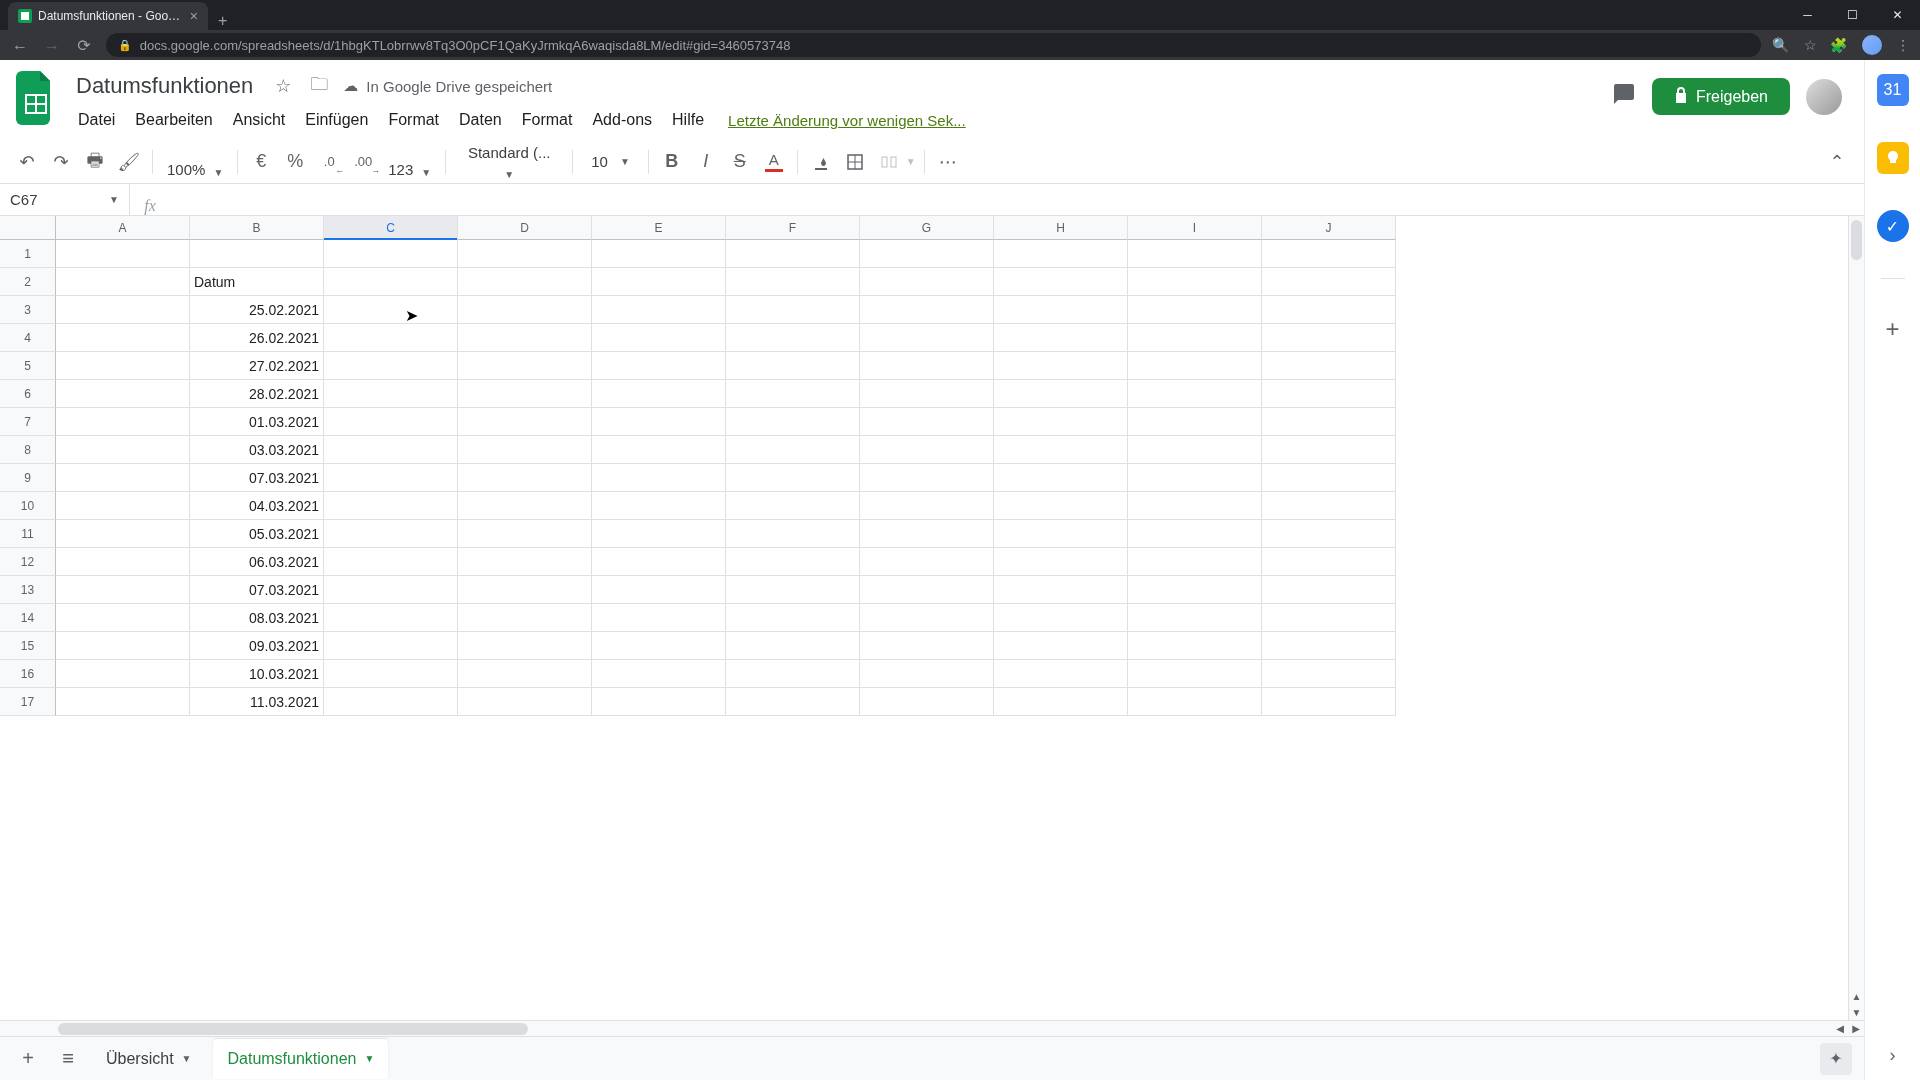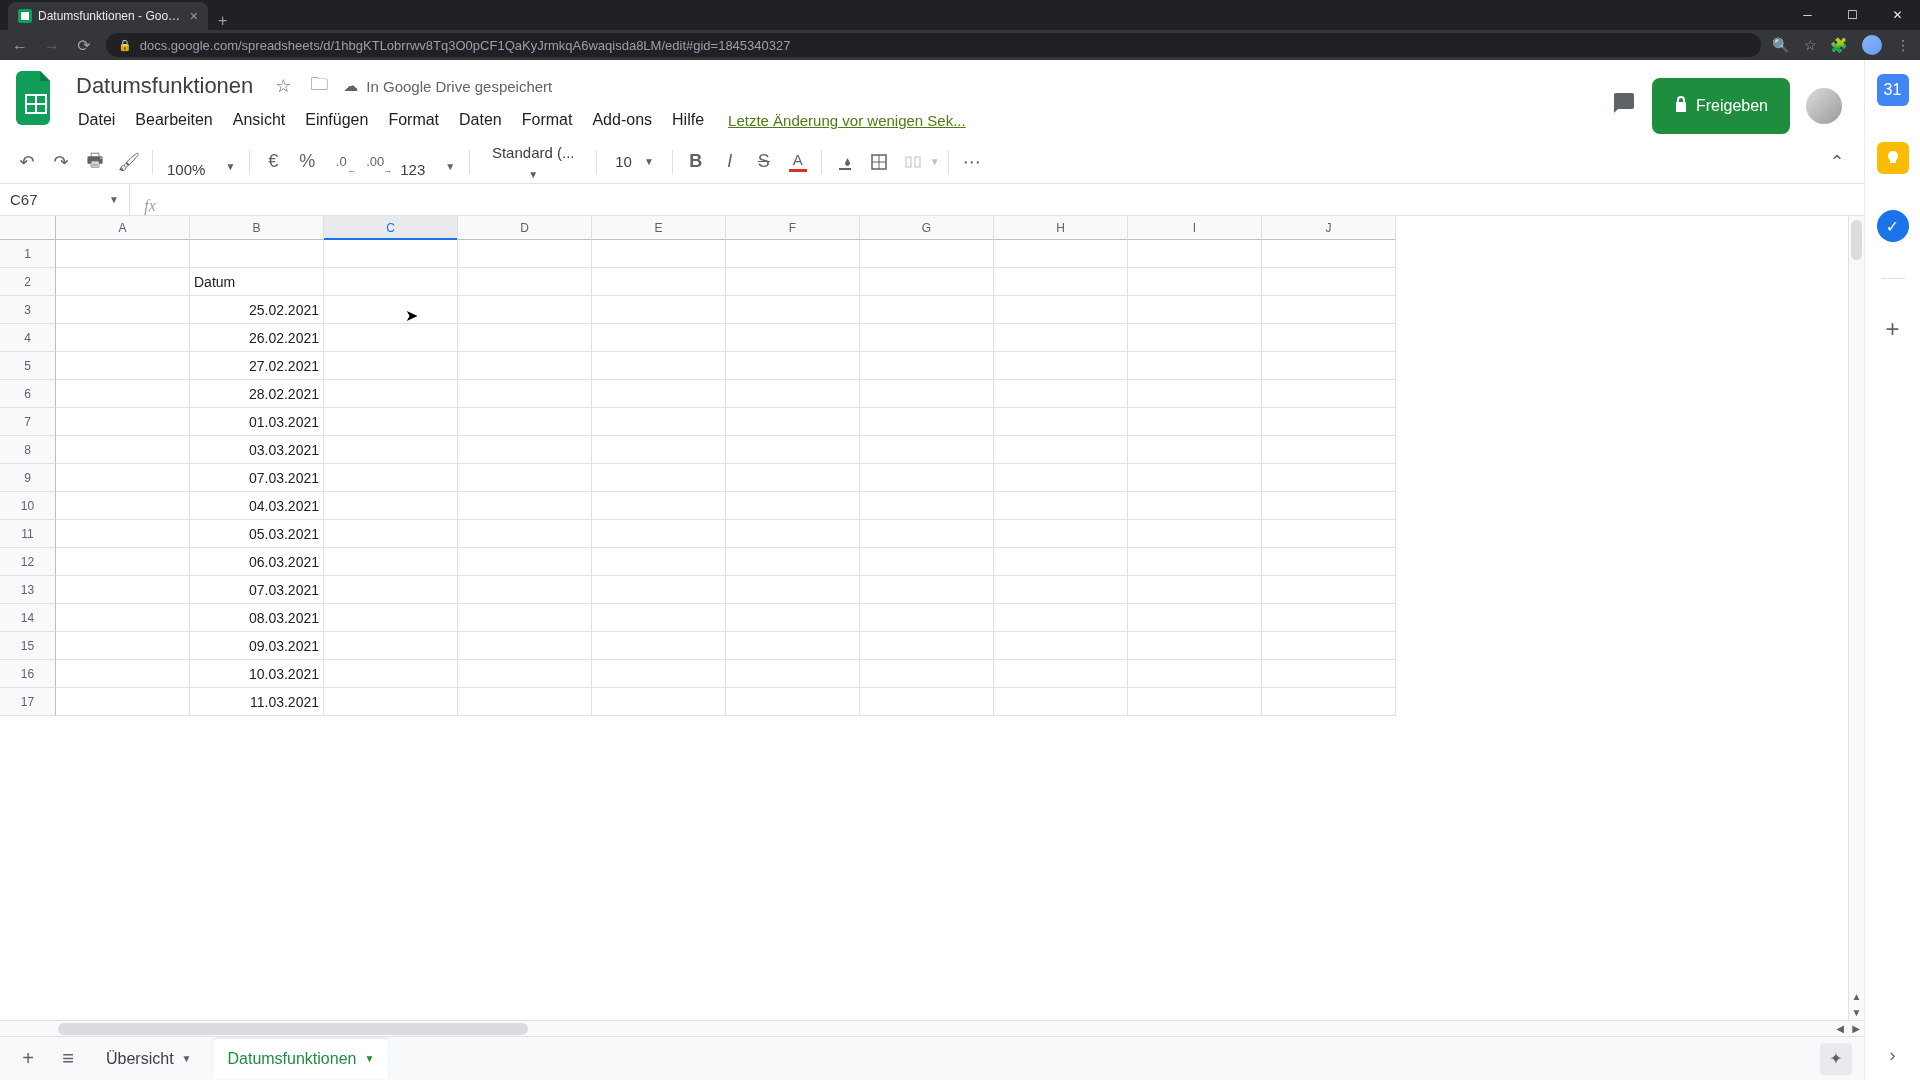--- a/index.html
+++ b/index.html
@@ -35,28 +35,28 @@
 .header-main { flex: 1; }
 .title-row { display: flex; align-items: center; gap: 12px; height: 36px; }
 .doc-title { font-size: 22px; color: #3c4043; padding: 2px 6px; }
 .title-icon { color: #5f6368; font-size: 18px; cursor: pointer; width: 24px; text-align: center; }
 .cloud-status { display: flex; align-items: center; gap: 8px; color: #5f6368; font-size: 15px; }
 .menu-row { display: flex; gap: 4px; height: 32px; align-items: center; }
 .menu-item { font-size: 16px; color: #202124; padding: 4px 8px; cursor: pointer; border-radius: 4px; }
 .last-edit { font-size: 15px; color: #4d7c0f; text-decoration: underline; margin-left: 12px; }
 .header-right { display: flex; align-items: center; gap: 16px; padding-right: 10px; padding-top: 10px; }
 .comment-icon { font-size: 24px; color: #5f6368; cursor: pointer; }
-.share-btn { background: #1e8e3e; color: white; border: none; border-radius: 8px; height: 56px; padding: 0 22px; font-size: 16px; font-weight: 500; display: flex; align-items: center; gap: 8px; cursor: pointer; }
+.share-btn { background: #1e8e3e; color: white; border: none; border-radius: 8px; height: 37px; padding: 0 22px; font-size: 16px; font-weight: 500; display: flex; align-items: center; gap: 8px; cursor: pointer; }
 .avatar-large { width: 36px; height: 36px; border-radius: 50%; background: linear-gradient(135deg, #ddd, #999); }
 
 
 .toolbar { display: flex; align-items: center; height: 44px; border-bottom: 1px solid #e0e0e0; padding: 0 12px; gap: 4px; margin-top: 4px; }
 .tb-btn { width: 30px; height: 30px; display: flex; align-items: center; justify-content: center; color: #5f6368; cursor: pointer; border-radius: 4px; font-size: 18px; }
 .tb-sep { width: 1px; height: 24px; background: #e0e0e0; margin: 0 4px; }
-.zoom-select { display: flex; align-items: flex-start; gap: 20px; padding: 0 6px; color: #3c4043; font-size: 15px; cursor: pointer; margin-top: 16px; }
+.zoom-select { display: flex; align-items: flex-end; gap: 8px; padding: 0 6px; color: #3c4043; font-size: 15px; cursor: pointer; margin-top: 16px; }
 .font-select { display: flex; align-items: center; gap: 8px; padding: 0 8px; color: #3c4043; font-size: 15px; cursor: pointer; min-width: 110px; flex-direction: column; }
 .size-select { display: flex; align-items: center; gap: 12px; padding: 0 10px; color: #3c4043; font-size: 15px; cursor: pointer; }
 .dropdown-arrow { font-size: 10px; color: #5f6368; }
 .collapse-btn { margin-left: auto; }
 .text-color-btn { display: flex; flex-direction: column; align-items: center; justify-content: center; }
 .text-color-btn .bar { width: 18px; height: 3px; background: #d93025; margin-top: 1px; }
 
 
 .formula-row { display: flex; align-items: flex-end; height: 32px; border-bottom: 1px solid #e0e0e0; }
 .name-box { width: 130px; display: flex; align-items: center; padding: 0 10px; border-right: 1px solid #e0e0e0; height: 100%; font-size: 15px; color: #3c4043; }
@@ -124,21 +124,21 @@
       <span class="win-ctrl">☐</span>
       <span class="win-ctrl">✕</span>
     </div>
   </div>
   <div class="nav-bar">
     <span class="nav-btn">←</span>
     <span class="nav-btn" style="opacity:0.4">→</span>
     <span class="nav-btn">⟳</span>
     <div class="url-bar">
       <span class="lock-icon">🔒</span>
-      <span>docs.google.com/spreadsheets/d/1hbgKTLobrrwv8Tq3O0pCF1QaKyJrmkqA6waqisda8LM/edit#gid=1845340327</span>
+      <span>docs.google.com/spreadsheets/d/1hbgKTLobrrwv8Tq3O0pCF1QaKyJrmkqA6waqisda8LM/edit#gid=3460573748</span>
     </div>
     <div class="nav-right">
       <span class="nav-right-icon">🔍</span>
       <span class="nav-right-icon">☆</span>
       <span class="nav-right-icon">🧩</span>
       <span class="avatar-small"></span>
       <span class="nav-right-icon">⋮</span>
     </div>
   </div>
 </div>

